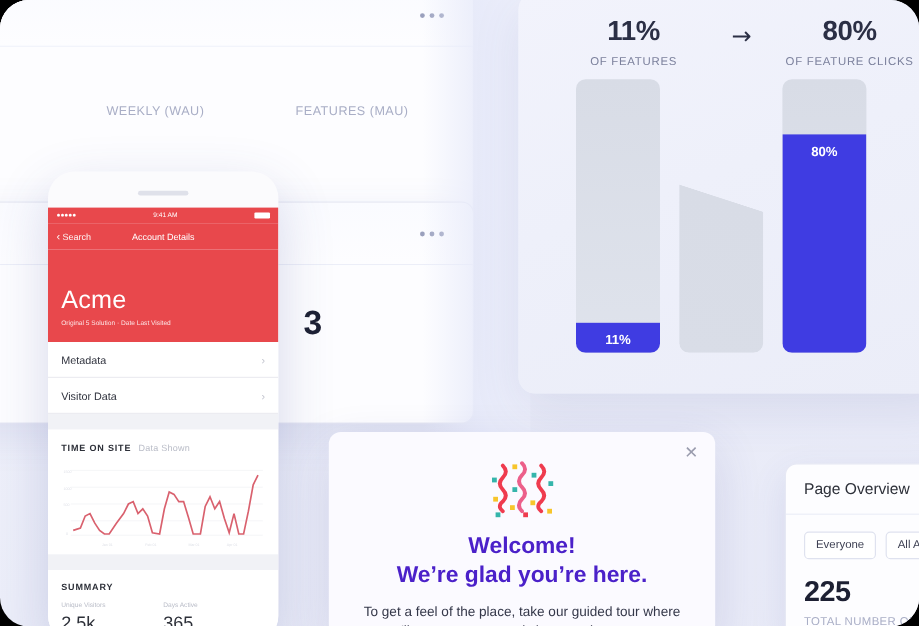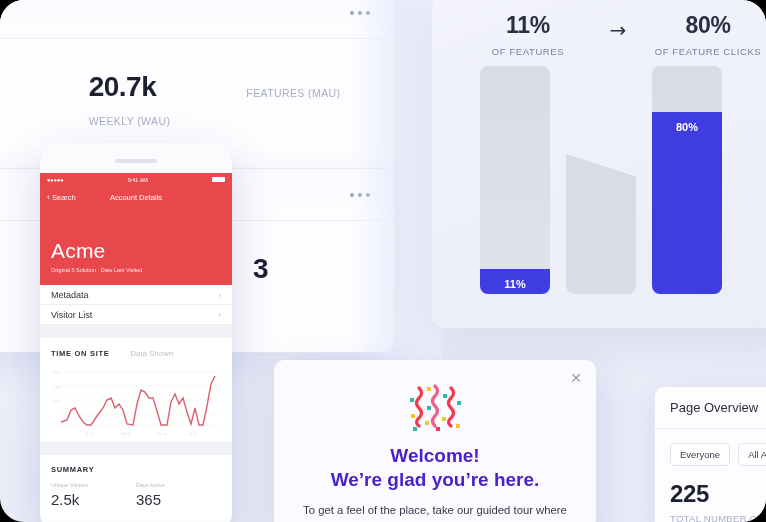--- a/index.html
+++ b/index.html
@@ -124,30 +124,30 @@
     display: flex; align-items: center; padding: 0 7px; font-size: 7.5px;
     position: relative;
   }
   .ph-back { display: flex; align-items: center; gap: 2px; opacity: .95; }
   .ph-chevron { font-size: 9px; }
   .ph-title { position: absolute; left: 0; right: 0; text-align: center; font-size: 7.5px; }
   .ph-hero { background: #e8484c; padding: 4px 11px 12px 11px; color: #fff; }
   .ph-hero .brand { font-size: 21px; font-weight: 300; letter-spacing: .2px; margin-top: 27px; }
   .ph-hero .sub { font-size: 5.5px; margin-top: 4px; opacity: .85; }
   .ph-row {
-    height: 20px; display: flex; align-items: center; justify-content: space-between;
+    height: 30px; display: flex; align-items: center; justify-content: space-between;
     padding: 0 11px; font-size: 9px; color: #31343f;
     border-bottom: 1px solid #ececf1; background: #fff;
   }
   .ph-row .chev { color: #c3c5cf; font-size: 9px; }
   .ph-gap { height: 13px; background: #f1f2f6; }
   .ph-sec { background: #fff; padding: 11px 11px 4px 11px; }
   .ph-sec-title {
     font-size: 7.5px; font-weight: 700; letter-spacing: .7px; color: #2d3039;
-    display: flex; align-items: baseline; gap: 21px;
+    display: flex; align-items: baseline; gap: 6px;
   }
   .ph-sec-title .muted { font-weight: 400; color: #b9bcc7; letter-spacing: .2px; }
   .ph-chart { height: 74px; margin-top: 6px; }
   .ph-summary { background: #fff; padding: 10px 11px 12px 11px; }
   .ph-sum-grid { display: flex; margin-top: 8px; }
   .ph-sum-cell { flex: 1; }
   .ph-sum-lbl { font-size: 5.5px; color: #b9bcc7; }
   .ph-sum-val { font-size: 15px; color: #2d3039; margin-top: 3px; }
 
   
@@ -217,21 +217,20 @@
           <i></i>
           <i></i>
         </div>
     </div>
     <div class="metric-row">
       <div class="metric">
         <div class="val">295</div>
         <div class="lbl">Y (DAU)</div>
       </div>
       <div class="metric">
-        <div class="val">20.7k</div>
         <div class="lbl">WEEKLY (WAU)</div>
       </div>
       <div class="metric">
         <div class="lbl">FEATURES (MAU)</div>
       </div>
     </div>
   </div>
 
   <div class="dash-card" id="dash-second">
     <div class="card-head">
@@ -304,21 +303,21 @@
     <div class="ph-hero">
       <div class="brand">Acme</div>
       <div class="sub">Original 5 Solution · Date Last Visited</div>
     </div>
 
     <div class="ph-row">
       <span>Metadata</span>
       <span class="chev">›</span>
     </div>
     <div class="ph-row">
-      <span>Visitor List</span>
+      <span>Visitor Data</span>
       <span class="chev">›</span>
     </div>
 
     <div class="ph-gap"></div>
 
     <div class="ph-sec">
       <div class="ph-sec-title">
         <span>TIME ON SITE</span>
         <span class="muted">Data Shown</span>
       </div>

